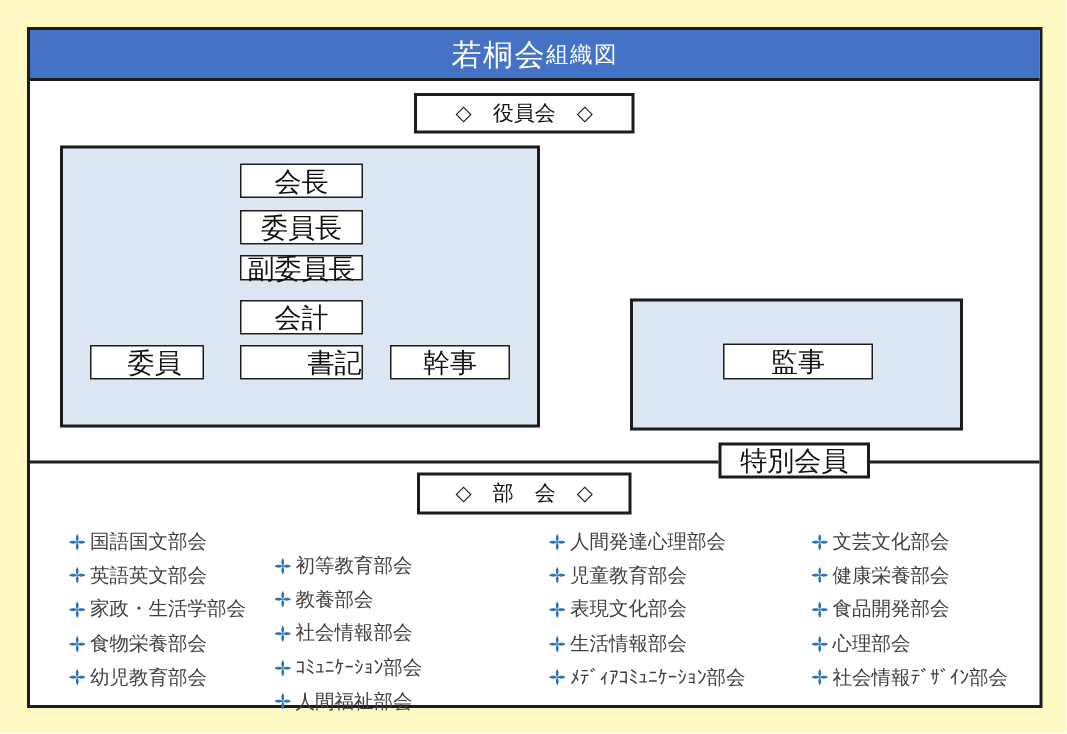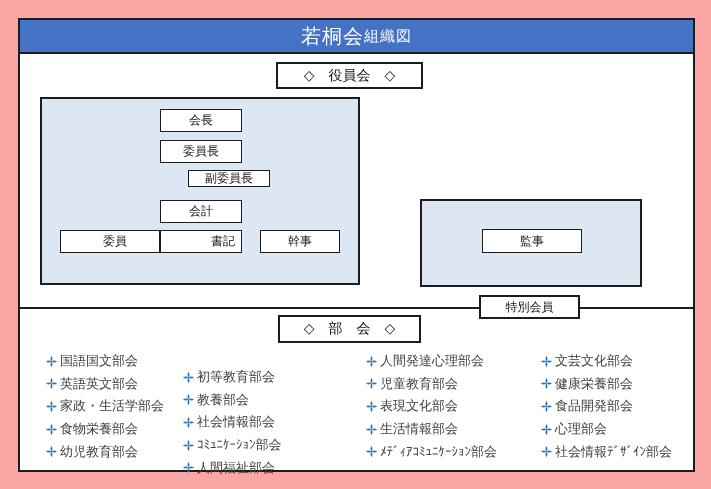--- a/index.html
+++ b/index.html
@@ -1,17 +1,17 @@
 <!DOCTYPE html>
 <html><head>
 <meta charset="utf-8">
 <style>
   html,body{margin:0;padding:0;background:#fff;}
   .page{
-    position:relative;width:711px;height:489px;background:#fca5a5;
+    position:relative;width:711px;height:489px;background:#fef9c3;
     font-family:"Liberation Sans","DejaVu Sans",sans-serif;overflow:hidden;
   }
   .frame{
     position:absolute;left:18px;top:18px;width:677px;height:454px;
     box-sizing:border-box;border:2px solid #1c1c1c;background:#ffffff;
   }
   .titlebar{
     position:absolute;left:0;top:0;right:0;height:34px;box-sizing:border-box;
     background:#4472C4;border-bottom:2px solid #1c1c1c;
     display:flex;align-items:center;justify-content:center;color:#ffffff;
@@ -27,29 +27,29 @@
   .officers-label{left:256px;top:42px;width:147px;height:27px;}
   .clubs-label{left:258px;top:295px;width:143px;height:28px;}
   .panel{
     position:absolute;box-sizing:border-box;background:#DCE7F3;border:2px solid #1c1c1c;
   }
   .panel-main{left:20px;top:77px;width:320px;height:188px;}
   .panel-aux{left:400px;top:179px;width:222px;height:88px;}
   .obox{
     position:absolute;box-sizing:border-box;background:#ffffff;border:1.5px solid #1c1c1c;
     display:flex;align-items:center;justify-content:center;
-    font-size:12px;color:#111;white-space:nowrap;z-index:2;text-align:center;
+    font-size:18px;color:#111;white-space:nowrap;z-index:2;text-align:center;
   }
   .obox.thick{border-width:2.5px;z-index:3;}
   .b-kaicho{left:140px;top:89px;width:82px;height:23px;}
   .b-iincho{left:140px;top:120px;width:82px;height:23px;}
-  .b-fukuiincho{left:140px;top:150px;width:82px;height:17px;margin-left:28px;}
+  .b-fukuiincho{left:140px;top:150px;width:82px;height:17px;}
   .b-kaikei{left:140px;top:180px;width:82px;height:23px;}
   .b-shoki{left:140px;top:210px;width:82px;height:23px;padding-left:44px;}
-  .b-iin{left:40px;top:210px;width:100px;height:23px;padding-left:10px;}
+  .b-iin{left:40px;top:210px;width:76px;height:23px;padding-left:10px;}
   .b-kanji{left:240px;top:210px;width:80px;height:23px;}
   .b-seikaiin{left:139px;top:253px;width:84px;height:24px;}
   .b-kanji2{left:462px;top:209px;width:100px;height:24px;}
   .b-tokubetsu{left:459px;top:254px;width:101px;height:24px;margin-top:21px;}
   .club-col{position:absolute;top:330px;width:180px;}
   .col-0{left:26px;} .col-1{left:163px;margin-top:16px;} .col-2{left:346px;} .col-3{left:521px;}
   .club{
     height:22.6px;display:flex;align-items:center;
     font-size:13px;color:#404040;white-space:nowrap;
   }

